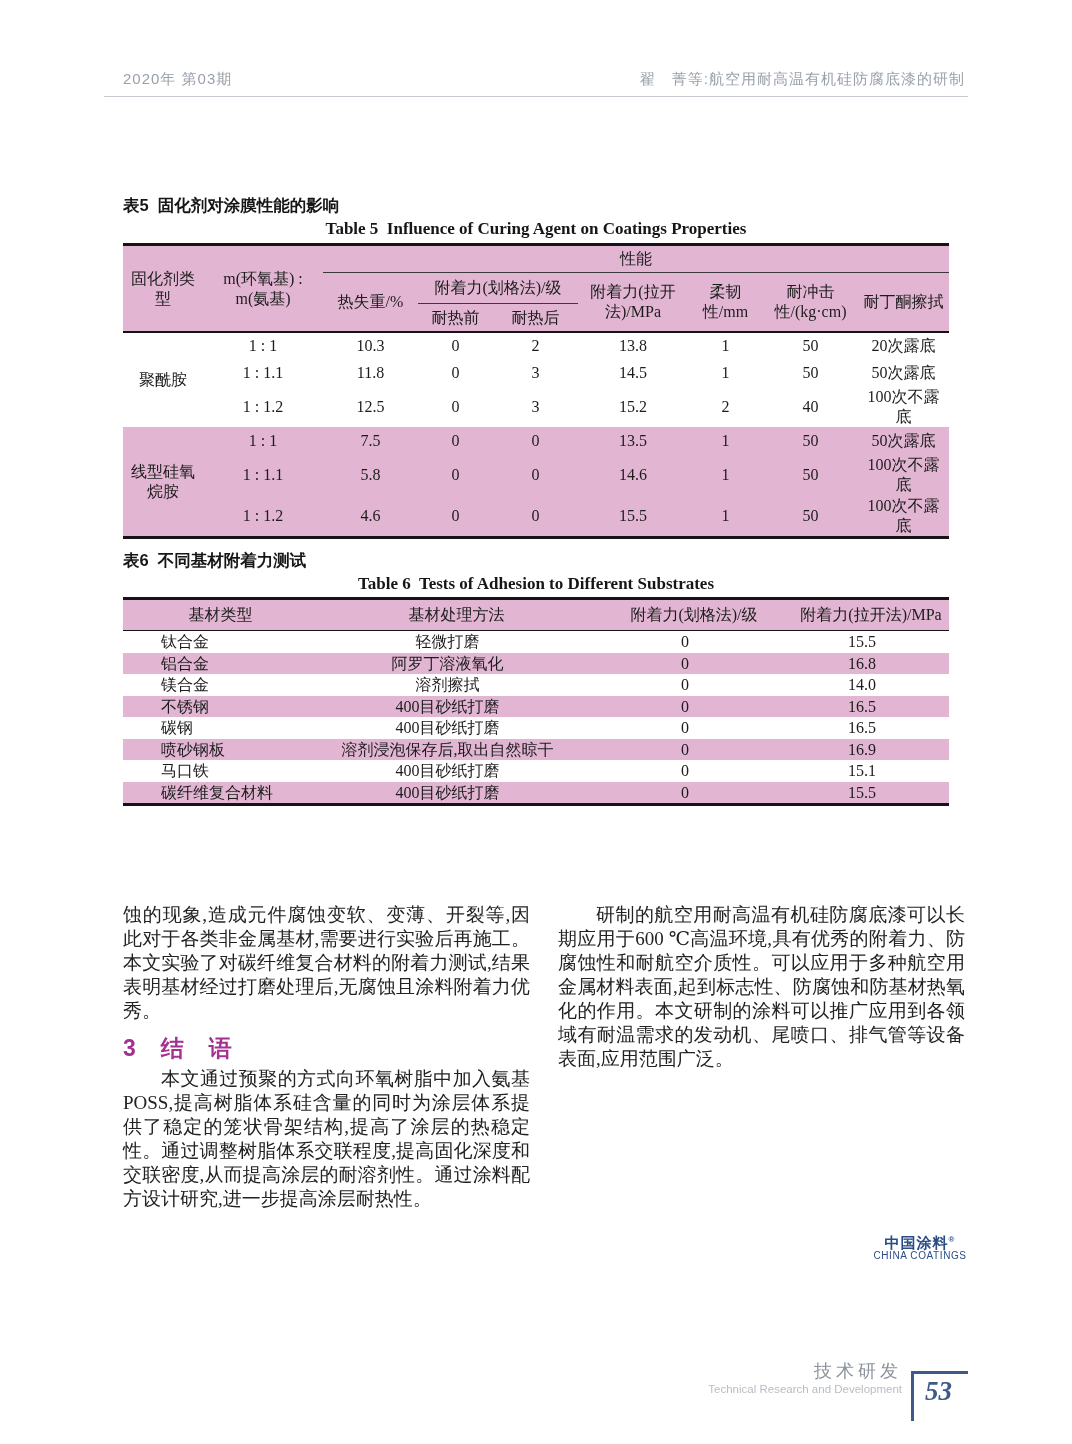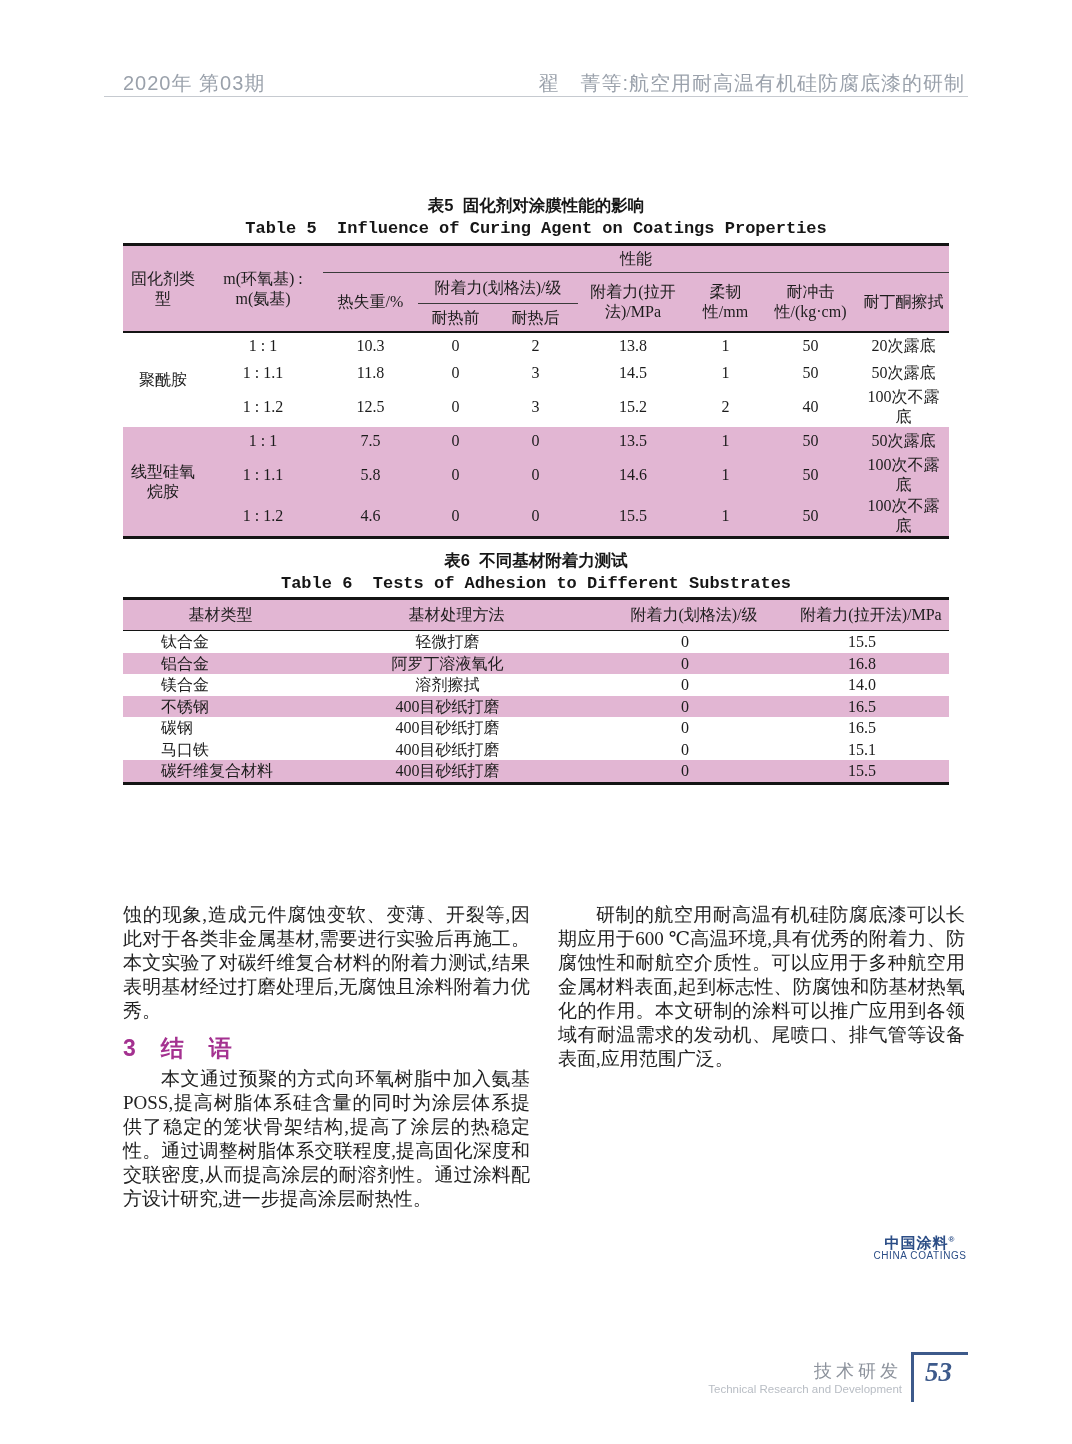--- a/index.html
+++ b/index.html
@@ -6,33 +6,33 @@
   .page {
     position:relative; width:1072px; height:1444px; background:#ffffff;
     font-family:"Liberation Serif","DejaVu Serif",serif; color:#1c1c1c; overflow:hidden;
   }
 
   
   .running-header {
     position:absolute; top:70px; left:123px; width:842px;
     display:flex; justify-content:space-between;
     font-family:"Liberation Sans","DejaVu Sans",sans-serif;
-    font-size:20px; color:#9aa1ab; letter-spacing:1px;
+    font-size:15px; color:#9aa1ab; letter-spacing:1px;
   }
   .header-rule { position:absolute; top:96px; left:104px; width:864px; height:1px; background:#c6cad0; }
 
   
   .caption-cn {
-    position:absolute; left:123px; width:826px; text-align:center;
+    position:absolute; left:123px; width:826px; text-align:left;
     font-family:"Liberation Sans","DejaVu Sans",sans-serif;
     font-size:16.5px; font-weight:bold; color:#161616; white-space:pre-wrap;
   }
   .caption-en {
     position:absolute; left:123px; width:826px; text-align:center;
-    font-family:Liberation Mono, monospace;
+    font-family:Liberation Serif, serif;
     font-size:17px; font-weight:bold; color:#161616; white-space:pre-wrap;
   }
 
   
   table.datatable {
     position:absolute; left:123px; width:826px;
     border-collapse:collapse; table-layout:fixed;
     font-size:16px; color:#1c1c1c;
     border-top:3px solid #141414; border-bottom:3px solid #141414;
   }
@@ -87,21 +87,21 @@
     display:flex; justify-content:flex-end; align-items:flex-start; gap:9px;
     font-family:"Liberation Sans","DejaVu Sans",sans-serif;
   }
   .footer-labels { text-align:right; padding-top:8px; }
   .footer-cn { font-size:18px; color:#8b919b; letter-spacing:4px; line-height:22px; }
   .footer-en { font-size:11.5px; color:#b8bdc4; line-height:15px; }
   .page-num {
     border-top:3px solid #3d5a8b; border-left:3px solid #3d5a8b;
     padding:2px 16px 14px 11px;
     font-family:"Liberation Serif","DejaVu Serif",serif;
-    font-style:italic; font-weight:bold; font-size:27px; color:#3d5a8b;
+    font-style:italic; font-weight:bold; font-size:27px; color:#3d5a8b;margin-top:19px;
   }
 </style>
 </head>
 <body>
 
 <div class="page">
 
   <div class="running-header">
     <span>2020年 第03期</span>
     <span>翟　菁等:航空用耐高温有机硅防腐底漆的研制</span>
@@ -250,20 +250,26 @@
         <td>400目砂纸打磨</td>
         <td>0</td>
         <td>16.5</td>
       </tr>
       <tr>
         <td class="substrate">碳钢</td>
         <td>400目砂纸打磨</td>
         <td>0</td>
         <td>16.5</td>
       </tr>
+      <tr class="pink">
+        <td class="substrate">喷砂钢板</td>
+        <td>溶剂浸泡保存后,取出自然晾干</td>
+        <td>0</td>
+        <td>16.9</td>
+      </tr>
       <tr>
         <td class="substrate">马口铁</td>
         <td>400目砂纸打磨</td>
         <td>0</td>
         <td>15.1</td>
       </tr>
       <tr class="pink">
         <td class="substrate">碳纤维复合材料</td>
         <td>400目砂纸打磨</td>
         <td>0</td>

